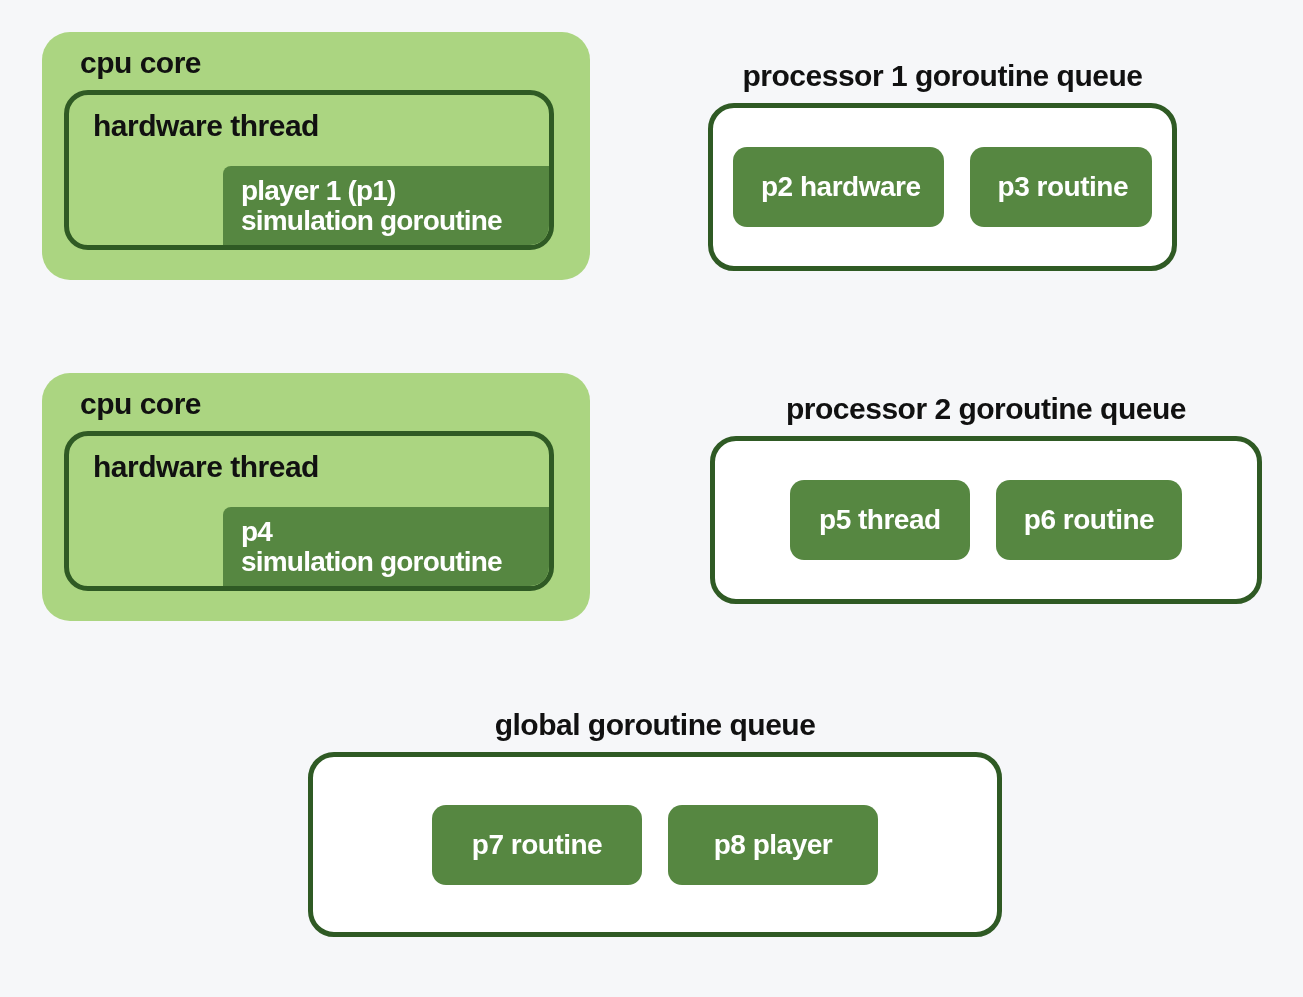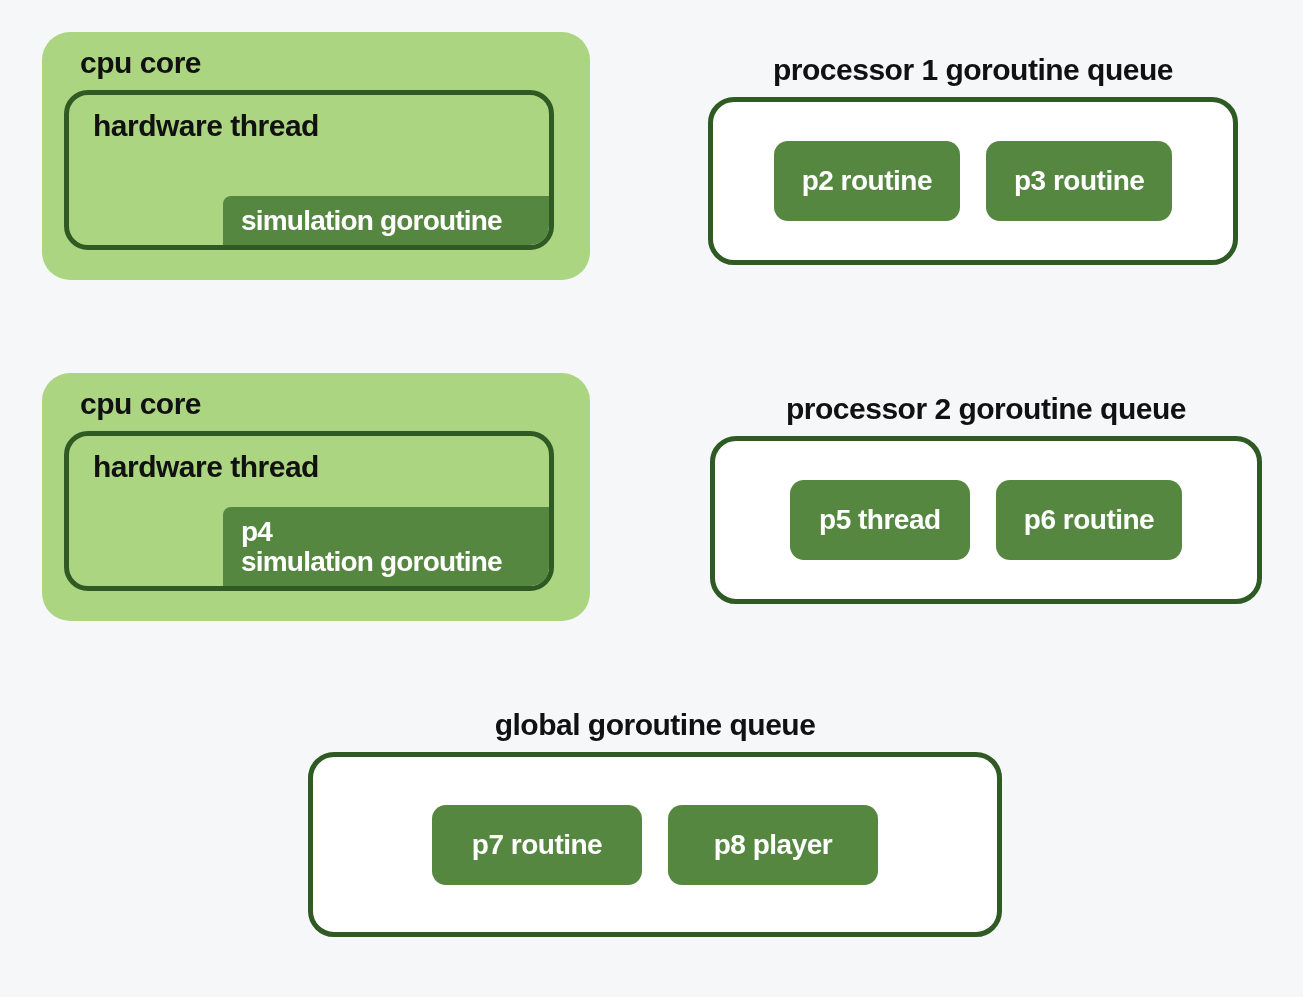--- a/index.html
+++ b/index.html
@@ -92,57 +92,58 @@
       padding: 24px 28px;
       white-space: nowrap;
       min-width: 180px;
       text-align: center;
     }
 
     
     #core1 { top: 32px; left: 42px; width: 548px; height: 248px; }
     #core2 { top: 373px; left: 42px; width: 548px; height: 248px; }
 
-    #queue1 { top: 53px;  left: 708px; width: 530px; }
+    #queue1 { top: 59px;  left: 708px; width: 469px; }
     #queue2 { top: 392px; left: 710px; width: 552px; }
     #queueG { top: 708px; left: 308px; width: 694px; }
 
     #queue1 .queue-box { height: 168px; }
     #queue2 .queue-box { height: 168px; }
     #queueG .queue-box { height: 185px; padding-left: 60px; padding-right: 60px; }
     #queueG .routine-chip { min-width: 210px; }
   </style>
 </head>
 <body>
 
 <div id="core1" class="cpu-core">
   <div class="cpu-core-title">cpu core</div>
   <div class="hw-thread">
     <div class="hw-thread-title">hardware thread</div>
     <div class="goroutine-running">
+      <div class="line1">player 1 (p1)</div>
       <div class="line2">simulation goroutine</div>
     </div>
   </div>
 </div>
 
 <div id="core2" class="cpu-core">
   <div class="cpu-core-title">cpu core</div>
   <div class="hw-thread">
     <div class="hw-thread-title">hardware thread</div>
     <div class="goroutine-running">
       <div class="line1">p4</div>
       <div class="line2">simulation goroutine</div>
     </div>
   </div>
 </div>
 
 <div id="queue1" class="queue-block">
   <div class="queue-title">processor 1 goroutine queue</div>
   <div class="queue-box">
-    <div class="routine-chip">p2 routine</div>
+    <div class="routine-chip">p2 hardware</div>
     <div class="routine-chip">p3 routine</div>
   </div>
 </div>
 
 <div id="queue2" class="queue-block">
   <div class="queue-title">processor 2 goroutine queue</div>
   <div class="queue-box">
     <div class="routine-chip">p5 thread</div>
     <div class="routine-chip">p6 routine</div>
   </div>

